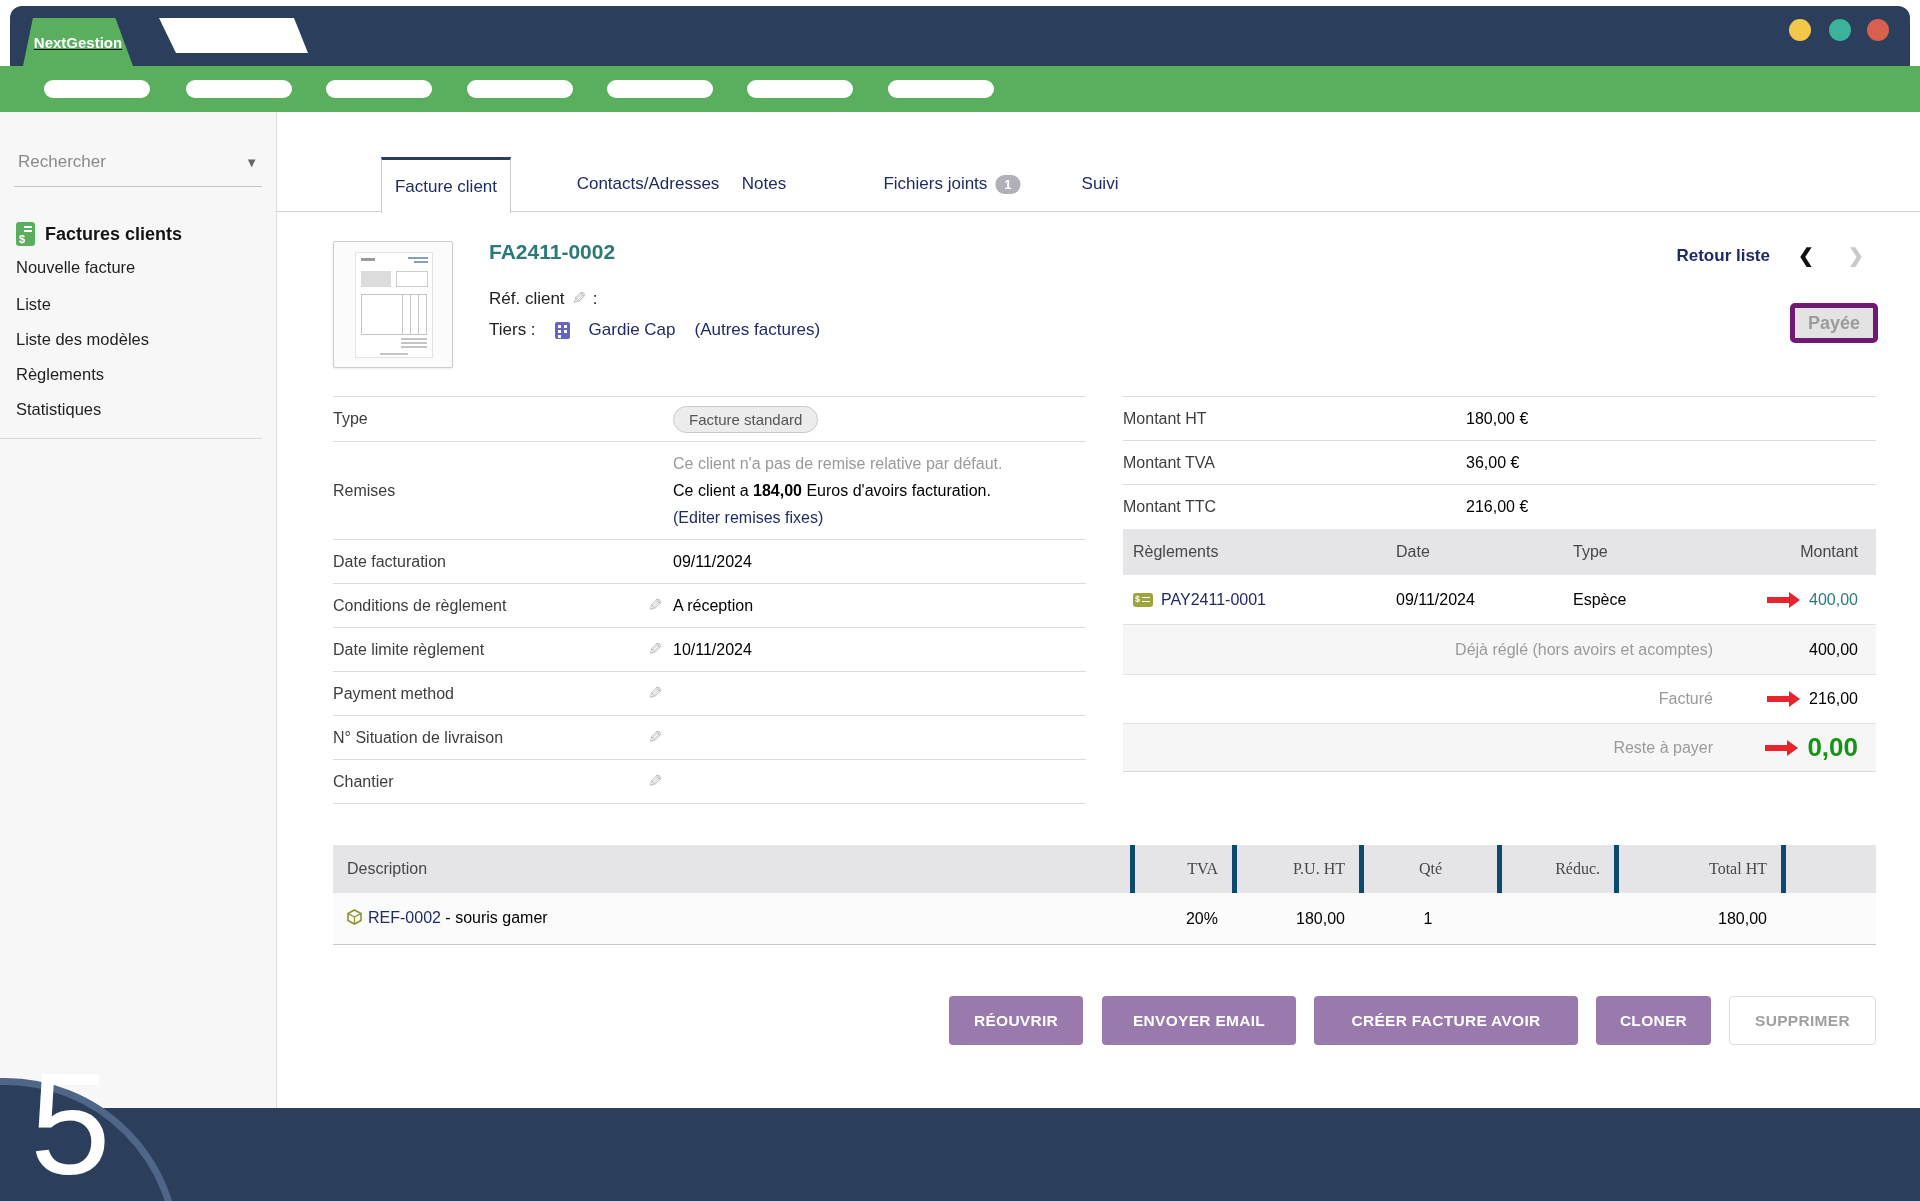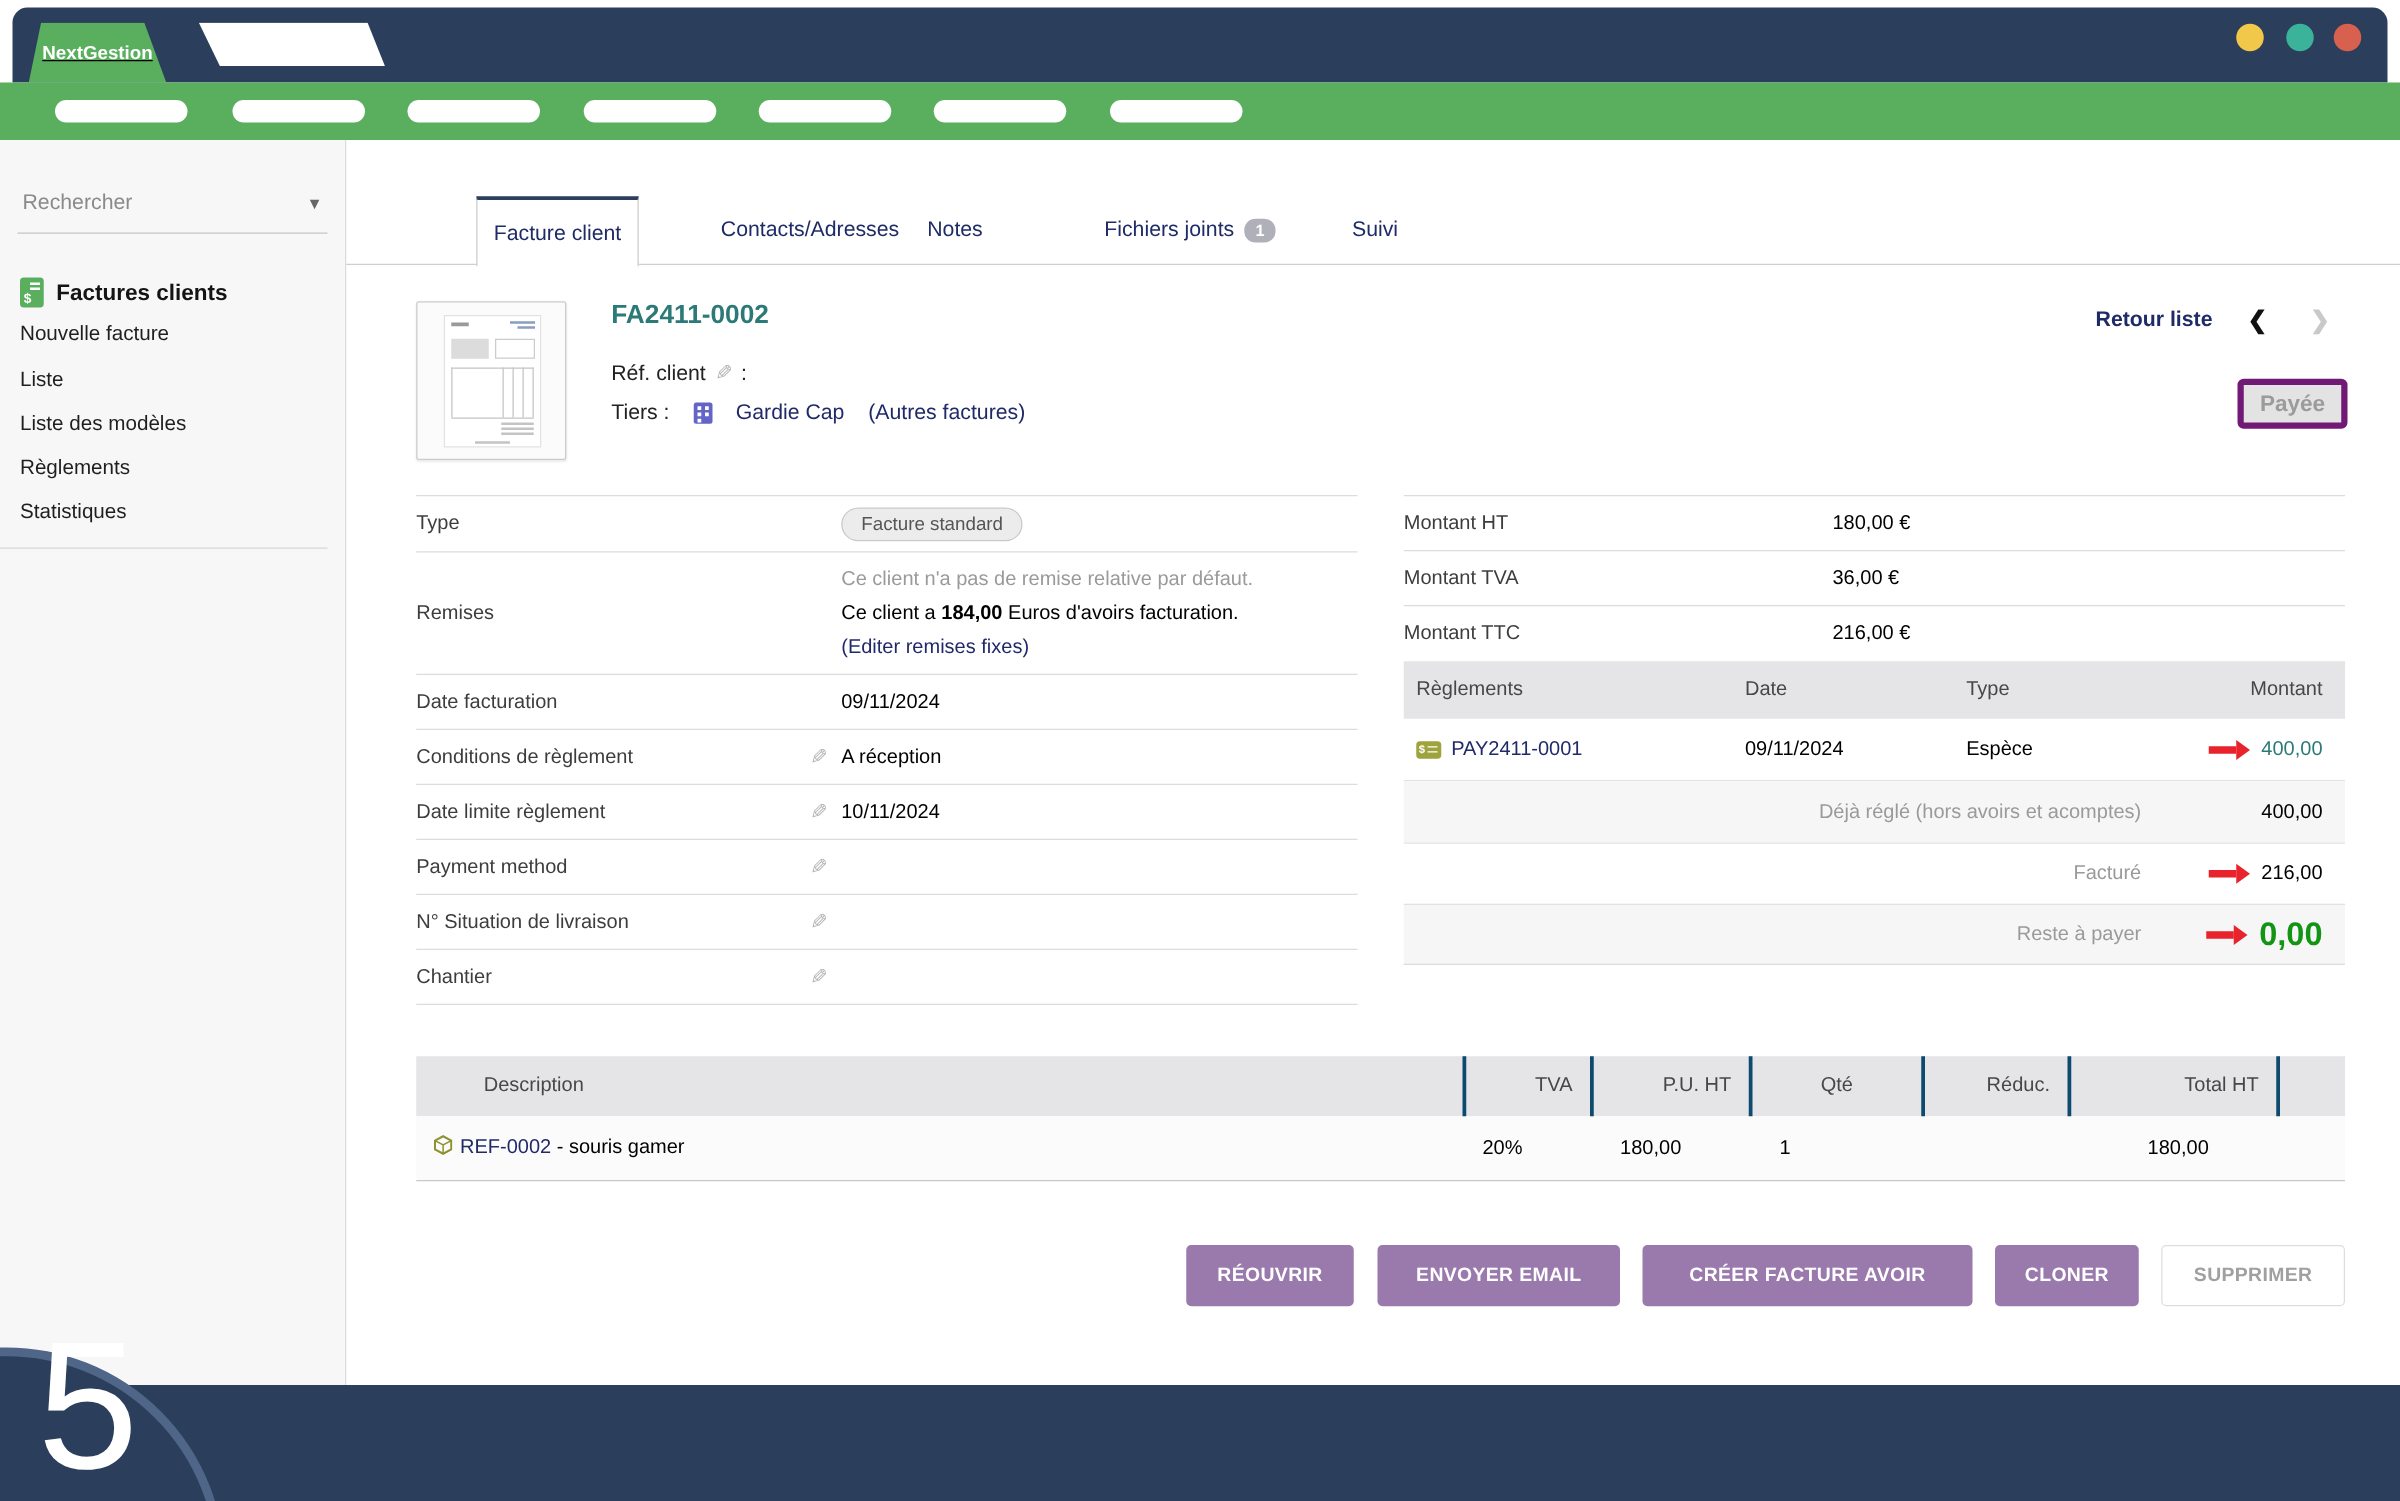--- a/index.html
+++ b/index.html
@@ -106,23 +106,23 @@
   .money-icon::before { content:"$"; position:absolute; left:2px; top:1px; color:#fff;
                         font-size:9px; font-weight:bold; }
   .money-icon::after { content:""; position:absolute; right:3px; top:4px; width:8px; height:1.5px;
                        background:#fff; box-shadow:0 4px 0 #fff; }
   .pay-cell { display:flex; align-items:center; gap:8px; }
 
   
   .lines { left:333px; top:845px; width:1543px; font-size:16px; }
   .lines-grid { display:grid; grid-template-columns:797px 102px 127px 138px 117px 167px 1fr;
                 align-items:center; }
-  .lines-head { height:48px; background:#e5e5e7; color:#474747;padding-left:40px; }
+  .lines-head { height:48px; background:#e5e5e7; color:#474747; }
   .lines-head > div { padding:0 14px; }
-  .lines-head > div + div { border-left:3px solid #0c4a6e; height:100%; display:flex; align-items:center; }
+  .lines-head > div + div { border-left:5px solid #0c4a6e; height:100%; display:flex; align-items:center;font-family:Liberation Serif, serif; }
   .lines-row { height:52px; background:#fbfbfc; border-bottom:1px solid #c9c9c9; }
   .lines-row > div { padding:0 14px; }
   .t-right { justify-content:flex-end; text-align:right; }
   .t-center { justify-content:center; text-align:center; }
   .cube-icon { display:inline-block; margin-right:6px; vertical-align:-2px; }
 
   
   .btn { top:996px; height:49px; display:flex; align-items:center; justify-content:center;
          background:#9a79ad; color:#fff; font-weight:bold; font-size:15.5px; border-radius:4px;
          cursor:pointer; letter-spacing:.3px; }

